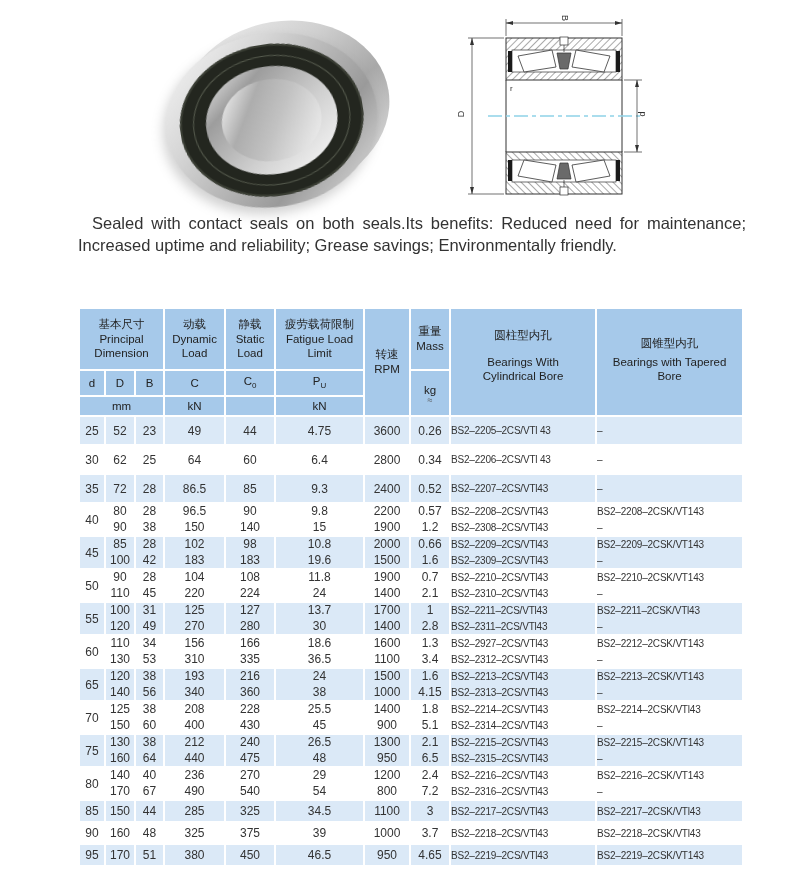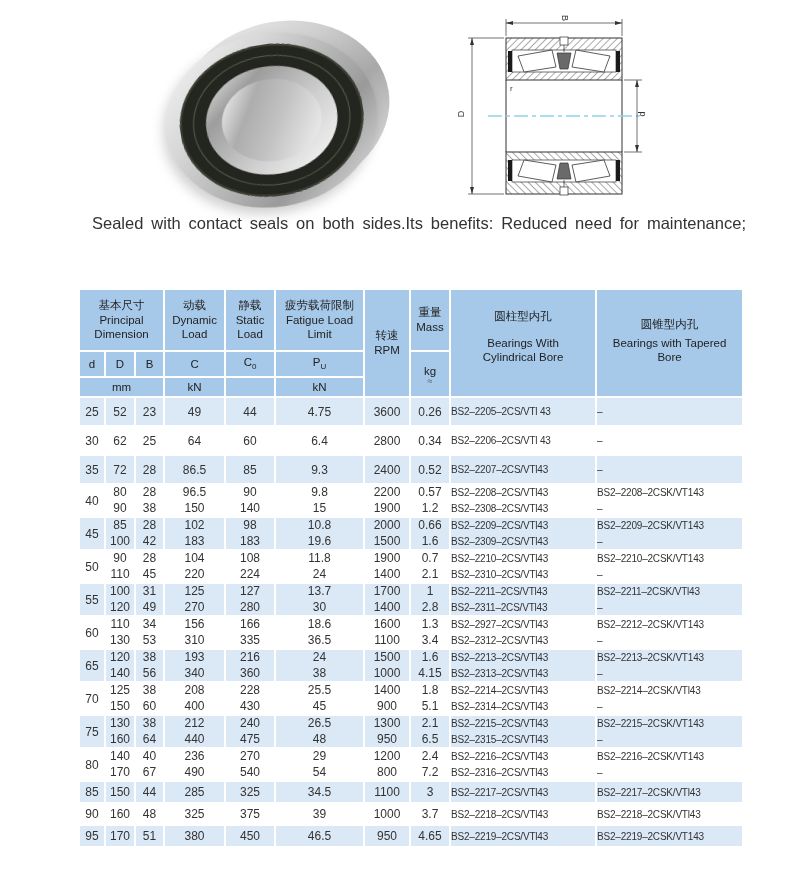--- a/index.html
+++ b/index.html
@@ -39,21 +39,21 @@
   }
   
   .drawing{position:absolute;left:444px;top:6px;width:238px;height:204px;}
   
   .desc{position:absolute;left:78px;top:212px;width:668px;}
   .desc-zh{font-size:15px;line-height:1.5;text-indent:26px;margin:0 0 3px 0;letter-spacing:0.5px;}
   .desc-en-l1{font-size:16.5px;line-height:1.35;text-indent:14px;text-align:justify;text-align-last:justify;margin:0;}
   .desc-en-l2{font-size:16.5px;line-height:1.35;margin:0;}
   
   table.spec{
-    position:absolute;left:78px;top:288px;width:664px;border-collapse:collapse;table-layout:fixed;
+    position:absolute;left:78px;top:307px;width:664px;border-collapse:collapse;table-layout:fixed;
     font-size:12px;color:#333;
   }
   table.spec th,table.spec td{border:2px solid #ffffff;padding:0;}
   thead th{background:#a6c9ea;font-weight:normal;font-size:11.5px;line-height:1.3;vertical-align:middle;text-align:center;color:#222;}
   thead tr.h1 th{height:60px;}
   thead tr.h2 th{height:24px;}
   thead tr.h3 th{height:18px;}
   thead sub{font-size:8px;}
   tbody td{text-align:center;vertical-align:middle;background:#ffffff;}
   tbody tr.shade td{background:#dbe9f7;}
@@ -132,21 +132,22 @@
       <line x1="193" y1="74" x2="193" y2="146" stroke="#333" stroke-width="0.7"></line>
       <polygon points="193,74 191,81 195,81" fill="#333"></polygon>
       <polygon points="193,146 191,139 195,139" fill="#333"></polygon>
       <text x="203" y="110" font-size="9" fill="#333" text-anchor="middle" transform="rotate(-90 201 110)">d</text>
     </g>
     <text x="66" y="85" font-size="8" fill="#333">r</text>
   </svg>
 </div>
 
 <div class="desc">
-  <p class="desc-en-l1">Sealed with contact seals on both sides.Its benefits: Reduced need for maintenance;</p>
+  <p class="desc-en-l1">Sealed with contact seals on both seals.Its benefits: Reduced need for maintenance;</p>
+  <p class="desc-en-l2">Increased uptime and reliability; Grease savings; Environmentally friendly.</p>
 </div>
 
 <table class="spec">
   <colgroup>
     <col style="width:26px">
       <col style="width:30px">
       <col style="width:29px">
     <col style="width:61px">
       <col style="width:50px">
       <col style="width:89px">

